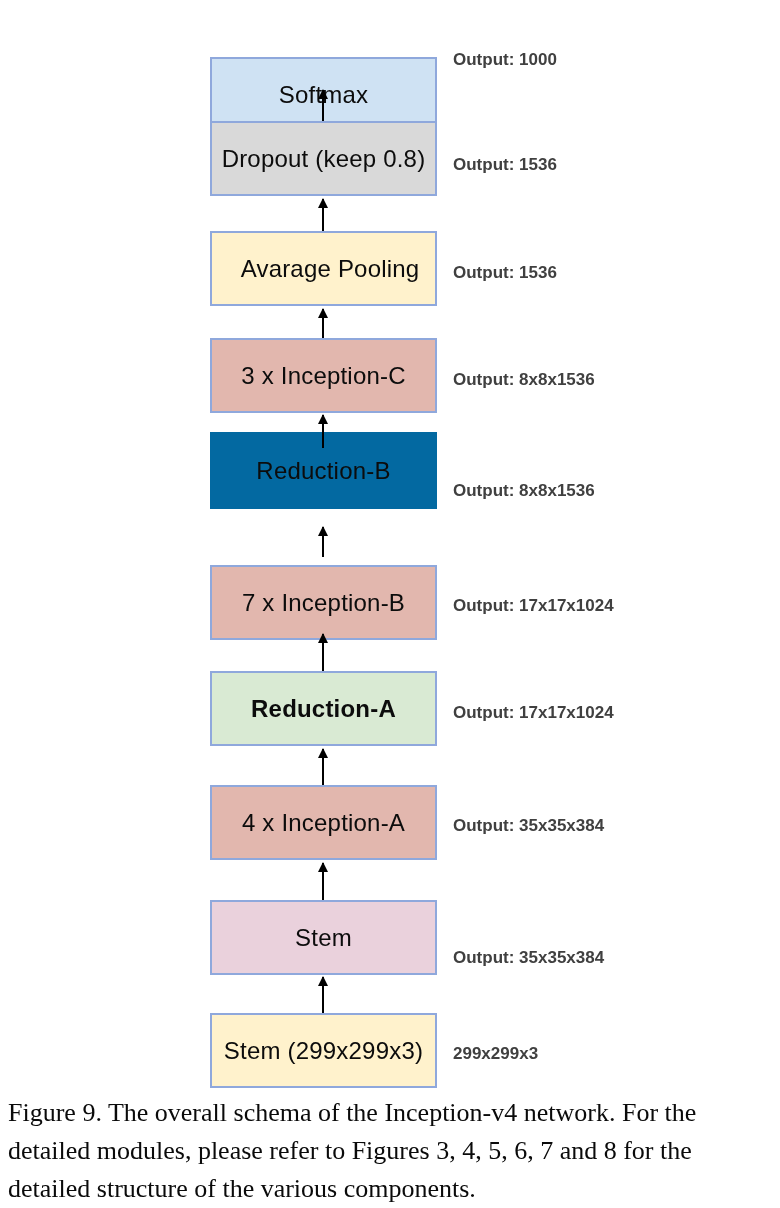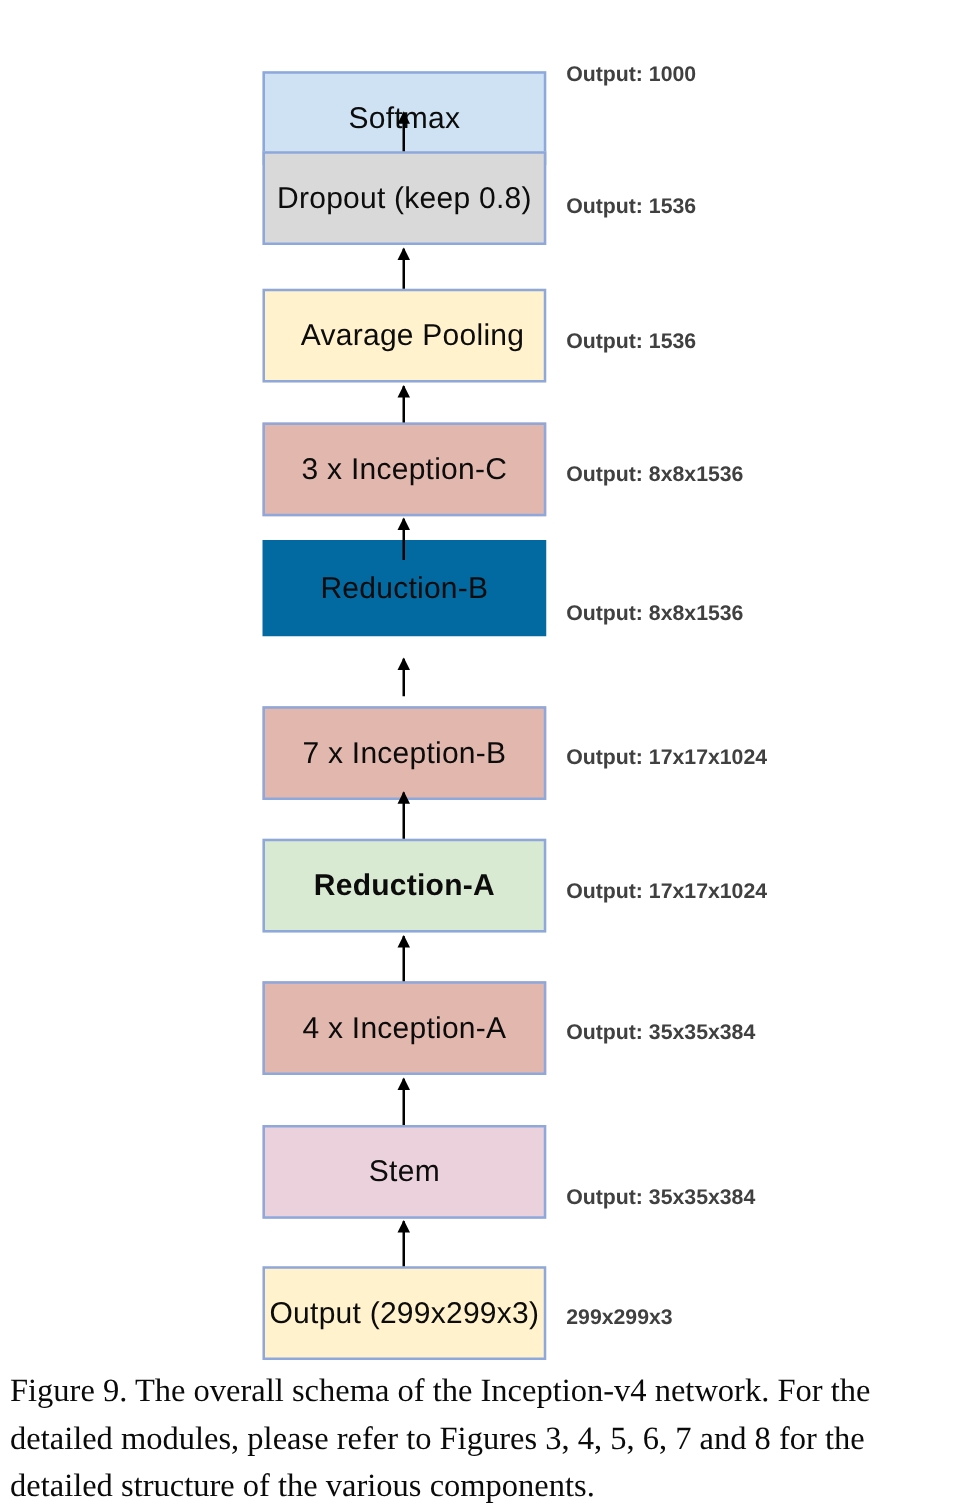--- a/index.html
+++ b/index.html
@@ -89,21 +89,21 @@
   <div class="box" style="top: 671px; background-color: rgb(217, 234, 211); font-weight: bold;">
       <span>Reduction-A</span>
     </div>
   <div class="box" style="top: 785px; background-color: rgb(226, 183, 174);">
       <span>4 x Inception-A</span>
     </div>
   <div class="box" style="top: 900px; background-color: rgb(234, 209, 220);">
       <span>Stem</span>
     </div>
   <div class="box" style="top: 1013px; background-color: rgb(255, 242, 204);">
-      <span>Output (299x299x3)</span>
+      <span>Stem (299x299x3)</span>
     </div>
 
   <div class="out-label" style="top:50px">Output: 1000</div>
   <div class="out-label" style="top:155px">Output: 1536</div>
   <div class="out-label" style="top:263px">Output: 1536</div>
   <div class="out-label" style="top:370px">Output: 8x8x1536</div>
   <div class="out-label" style="top:481px">Output: 8x8x1536</div>
   <div class="out-label" style="top:596px">Output: 17x17x1024</div>
   <div class="out-label" style="top:703px">Output: 17x17x1024</div>
   <div class="out-label" style="top:816px">Output: 35x35x384</div>

